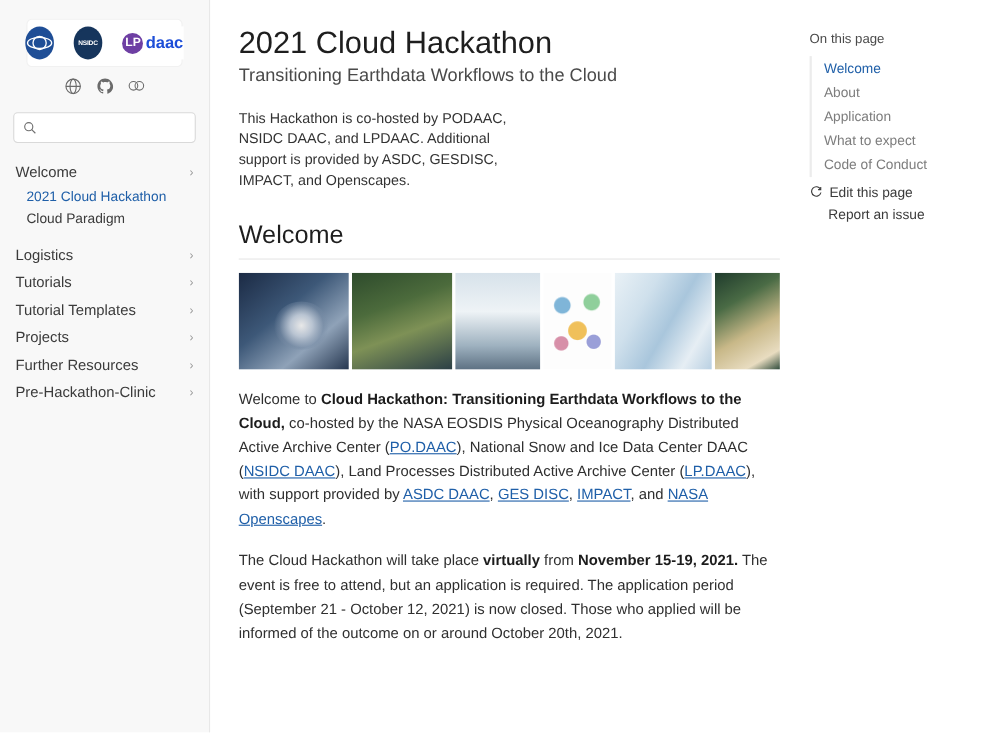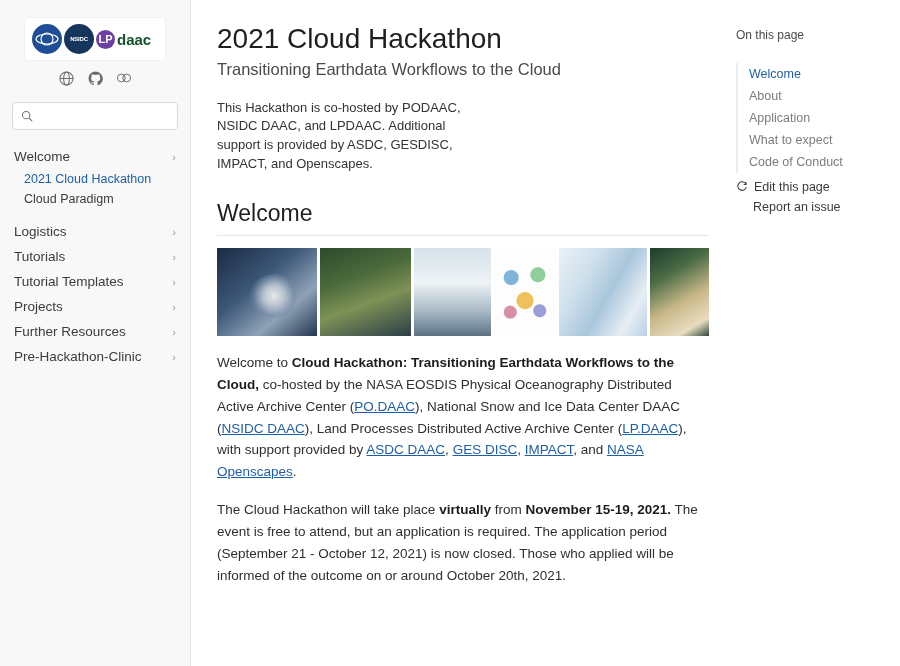--- a/index.html
+++ b/index.html
@@ -25,21 +25,21 @@
   }
   .logo-wrap {
     margin: 18px auto 0 auto;
     width: 140px;
     height: 42px;
     background: #ffffff;
     border-radius: 4px;
     display: flex;
     align-items: center;
     justify-content: center;
-    gap: 2px;
+    gap: 18px;
     box-shadow: 0 0 0 1px #f1f1f1;
   }
   .logo-circle {
     width: 30px; height: 30px; border-radius: 50%;
     display: flex; align-items: center; justify-content: center;
     font-size: 6px; color: #fff; font-weight: bold;
     letter-spacing: -0.2px;
   }
   .logo-podaac { background: #1f4e96; }
   .logo-nsidc { background: #16355c; font-size: 7px; }
@@ -48,21 +48,21 @@
     color: #2d2d7a; font-size: 16px; font-weight: bold;
     background: #ffffff; position: relative;
     display:flex; align-items:center; justify-content:flex-start;
   }
   .lp-badge {
     width: 19px; height: 19px; border-radius: 50%;
     background: #6e3fa3; color: #fff; font-size: 11px;
     display: flex; align-items: center; justify-content: center;
     margin-right: 2px;
   }
-  .lp-text { font-size: 15px; color: #14532d; font-weight: 600; text-align: right; }
+  .lp-text { font-size: 15px; color: #1d4ed8; font-weight: 600; text-align: right; }
 
   .social-row {
     display: flex; justify-content: center; gap: 13px;
     margin-top: 10px;
   }
   .social-row .s-icon {
     width: 16px; height: 16px; color: #6b6b6b;
     display: inline-flex; align-items: center; justify-content: center;
   }
   .search-box {
@@ -160,21 +160,21 @@
   p.body strong { font-weight: bold; color: #1c1c1c; }
   a.link { color: #1f5fa8; text-decoration: underline; }
 
   
   .toc {
     width: 178px; min-width: 178px;
     padding: 28px 14px 0 14px;
     height: 666px;
   }
   .toc-title {
-    font-size: 12px; color: #4a4a4a; margin-bottom: 21px; font-weight: 400;
+    font-size: 12px; color: #4a4a4a; margin-bottom: 9px; font-weight: 400;
   }
   .toc-list { border-left: 2px solid #ececec; padding-left: 11px; }
   .toc-item { font-size: 12.5px; color: #7d7d7d; padding: 4px 0; cursor: pointer; }
   .toc-item.active { color: #1f5fa8; }
   .toc-actions { margin-top: 4px; }
   .toc-action {
     font-size: 12.5px; color: #3b3b3b; padding: 3px 0;
     display: flex; align-items: center; gap: 6px; cursor: pointer;
   }
   .toc-action.sub { padding-left: 17px; }

